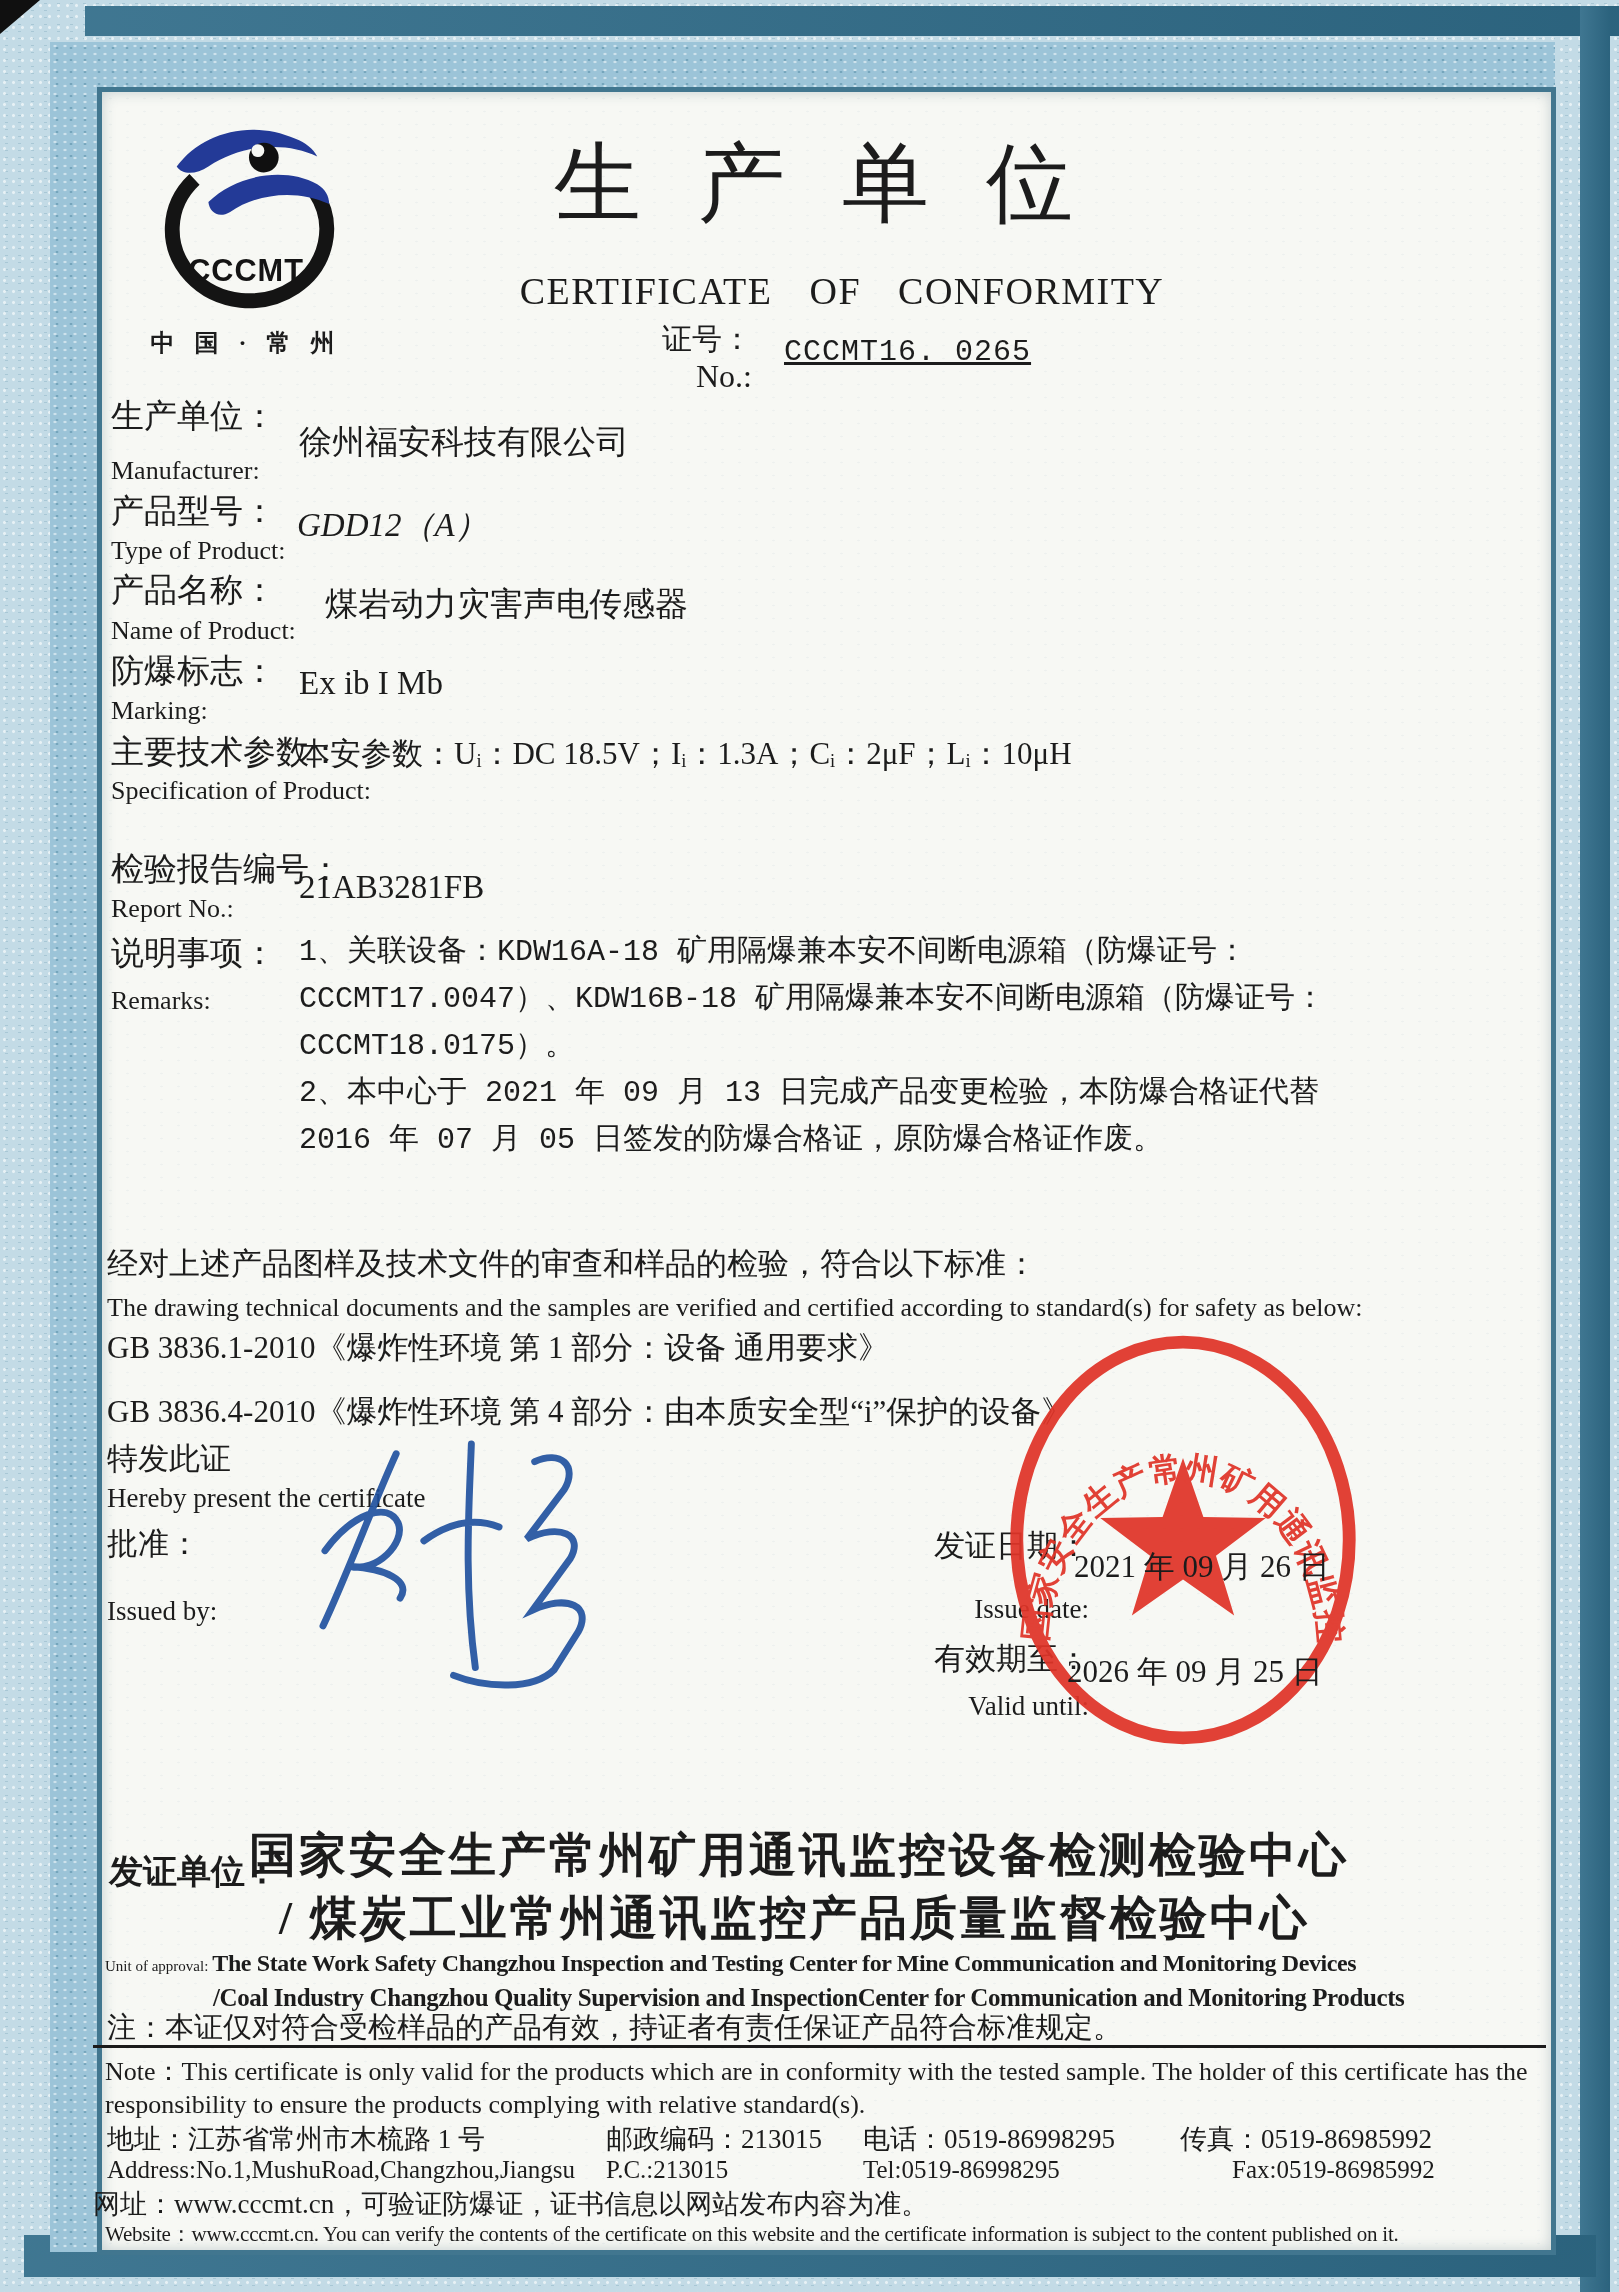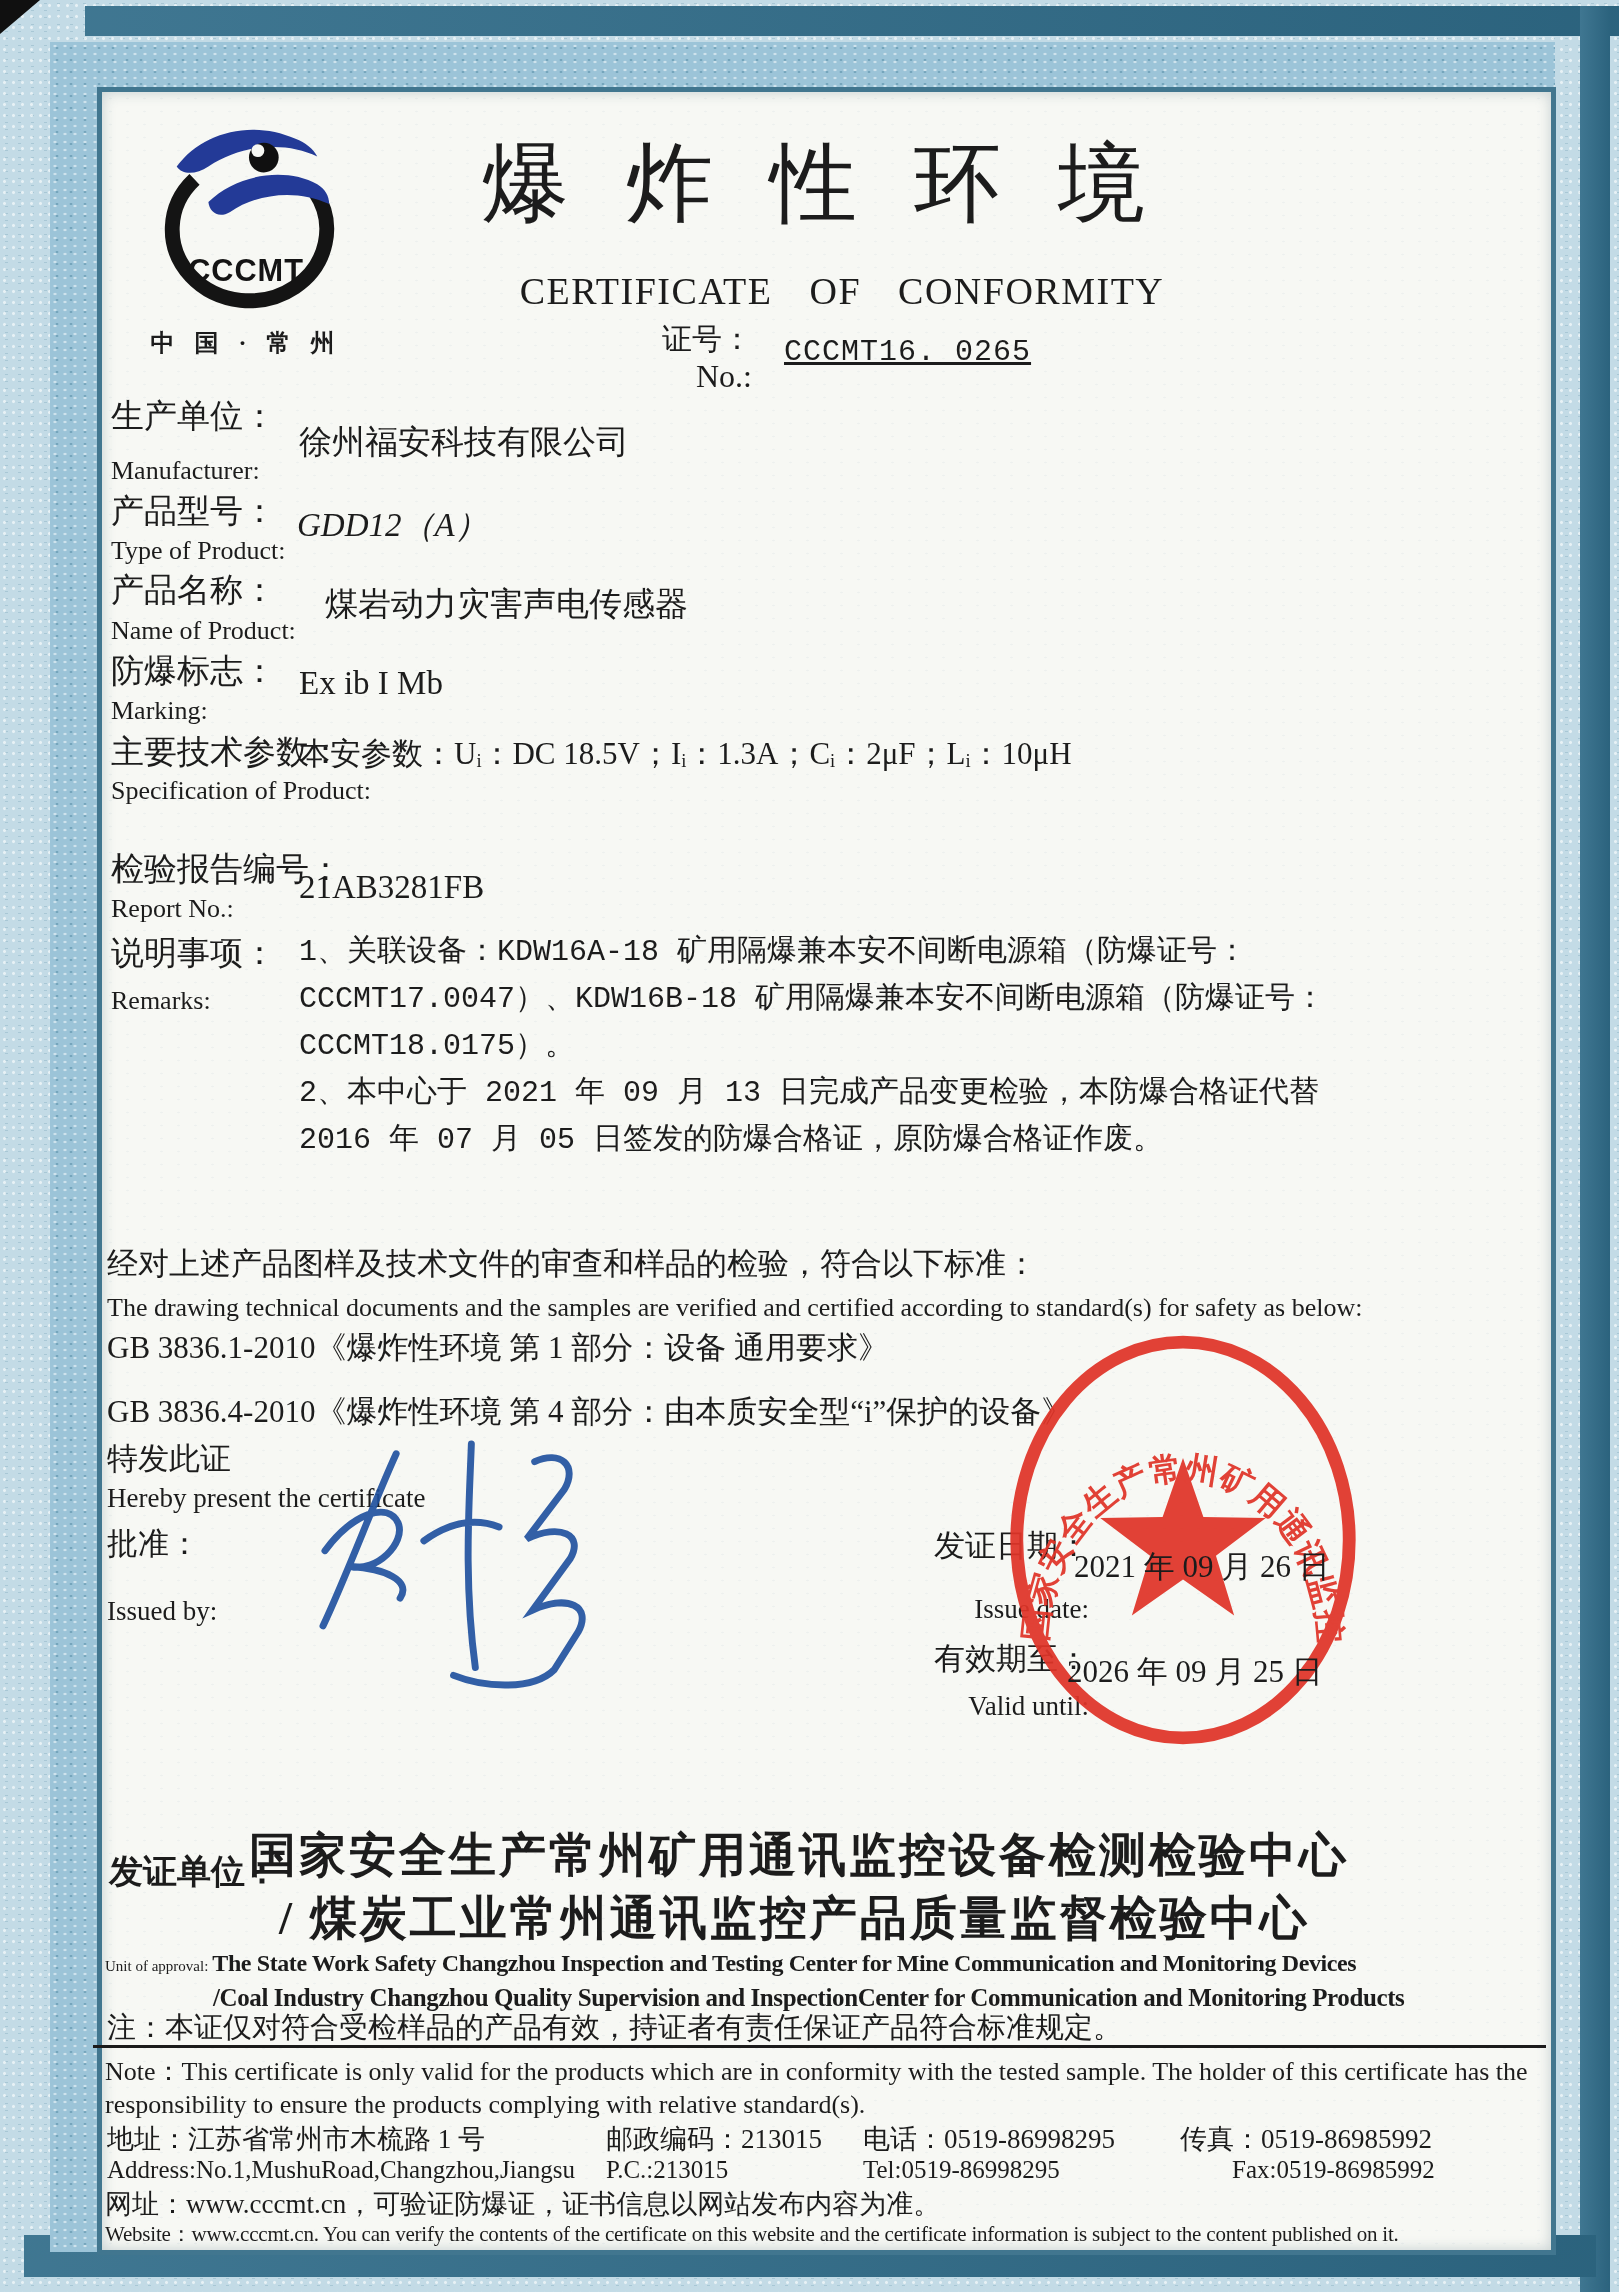--- a/index.html
+++ b/index.html
@@ -70,21 +70,21 @@
 <svg class="abs" style="left:147px;top:105px;" width="198" height="218" viewBox="0 0 200 220">
   <path d="M 48,75 A 78,72 0 1 0 170,88" fill="none" stroke="#141414" stroke-width="15"></path>
   <path d="M 30,62 C 55,28 105,14 150,34 C 160,38 168,44 172,52 C 140,36 95,40 62,62 C 50,70 36,71 30,62 Z" fill="#233a97"></path>
   <path d="M 62,98 C 90,70 140,62 172,80 C 180,85 184,92 184,100 C 150,84 110,90 84,108 C 72,115 63,108 62,98 Z" fill="#233a97"></path>
   <circle cx="118" cy="53" r="15" fill="#101010"></circle>
   <circle cx="112" cy="46" r="6.5" fill="#f7f8f4"></circle>
   <text x="100" y="178" text-anchor="middle" font-family="Liberation Sans, sans-serif" font-size="31" font-weight="bold" fill="#141414" letter-spacing="1">CCCMT</text>
 </svg>
 <div class="abs" style="left:127px;top:327px;width:238px;text-align:center;font-size:24px;font-weight:bold;letter-spacing:7px;white-space:nowrap;">中 国 · 常 州</div>
 
-<div class="abs title-cn" style="left:327px;top:125px;width:1030px;">爆炸性环境</div>
+<div class="abs title-cn" style="left:327px;top:125px;width:1030px;">生产单位</div>
 <div class="abs title-en" style="left:327px;top:269px;width:1030px;">CERTIFICATE OF CONFORMITY</div>
 <div class="abs" style="left:554px;top:319px;width:198px;text-align:right;font-size:30px;">证号：</div>
 <div class="abs" style="left:554px;top:358px;width:198px;text-align:right;font-size:32px;">No.:</div>
 <div class="abs mono" style="left:784px;top:335px;text-decoration:underline;">CCCMT16. 0265</div>
 
 <div class="abs label-cn" style="left:111px;top:394px;">生产单位：</div>
 <div class="abs label-en" style="left:111px;top:456px;">Manufacturer:</div>
 <div class="abs value" style="left:299px;top:420px;">徐州福安科技有限公司</div>
 
 <div class="abs label-cn" style="left:111px;top:489px;">产品型号：</div>
@@ -166,15 +166,15 @@
 <div class="abs contact" style="left:107px;top:2121px;">地址：江苏省常州市木梳路 1 号</div>
 <div class="abs contact" style="left:606px;top:2121px;">邮政编码：213015</div>
 <div class="abs contact" style="left:863px;top:2121px;">电话：0519-86998295</div>
 <div class="abs contact" style="left:1180px;top:2121px;">传真：0519-86985992</div>
 
 <div class="abs contact-en" style="left:107px;top:2156px;">Address:No.1,MushuRoad,Changzhou,Jiangsu</div>
 <div class="abs contact-en" style="left:606px;top:2156px;">P.C.:213015</div>
 <div class="abs contact-en" style="left:863px;top:2156px;">Tel:0519-86998295</div>
 <div class="abs contact-en" style="left:1232px;top:2156px;">Fax:0519-86985992</div>
 
-<div class="abs contact" style="left:105px;top:2186px;text-align:right;">网址：www.cccmt.cn，可验证防爆证，证书信息以网站发布内容为准。</div>
+<div class="abs contact" style="left:93px;top:2186px;text-align:right;">网址：www.cccmt.cn，可验证防爆证，证书信息以网站发布内容为准。</div>
 <div class="abs" style="left:105px;top:2220px;width:1438px;font-size:21px;letter-spacing:-0.2px;white-space:nowrap;">Website：www.cccmt.cn. You can verify the contents of the certificate on this website and the certificate information is subject to the content published on it.</div>
 
 
 </body></html>

